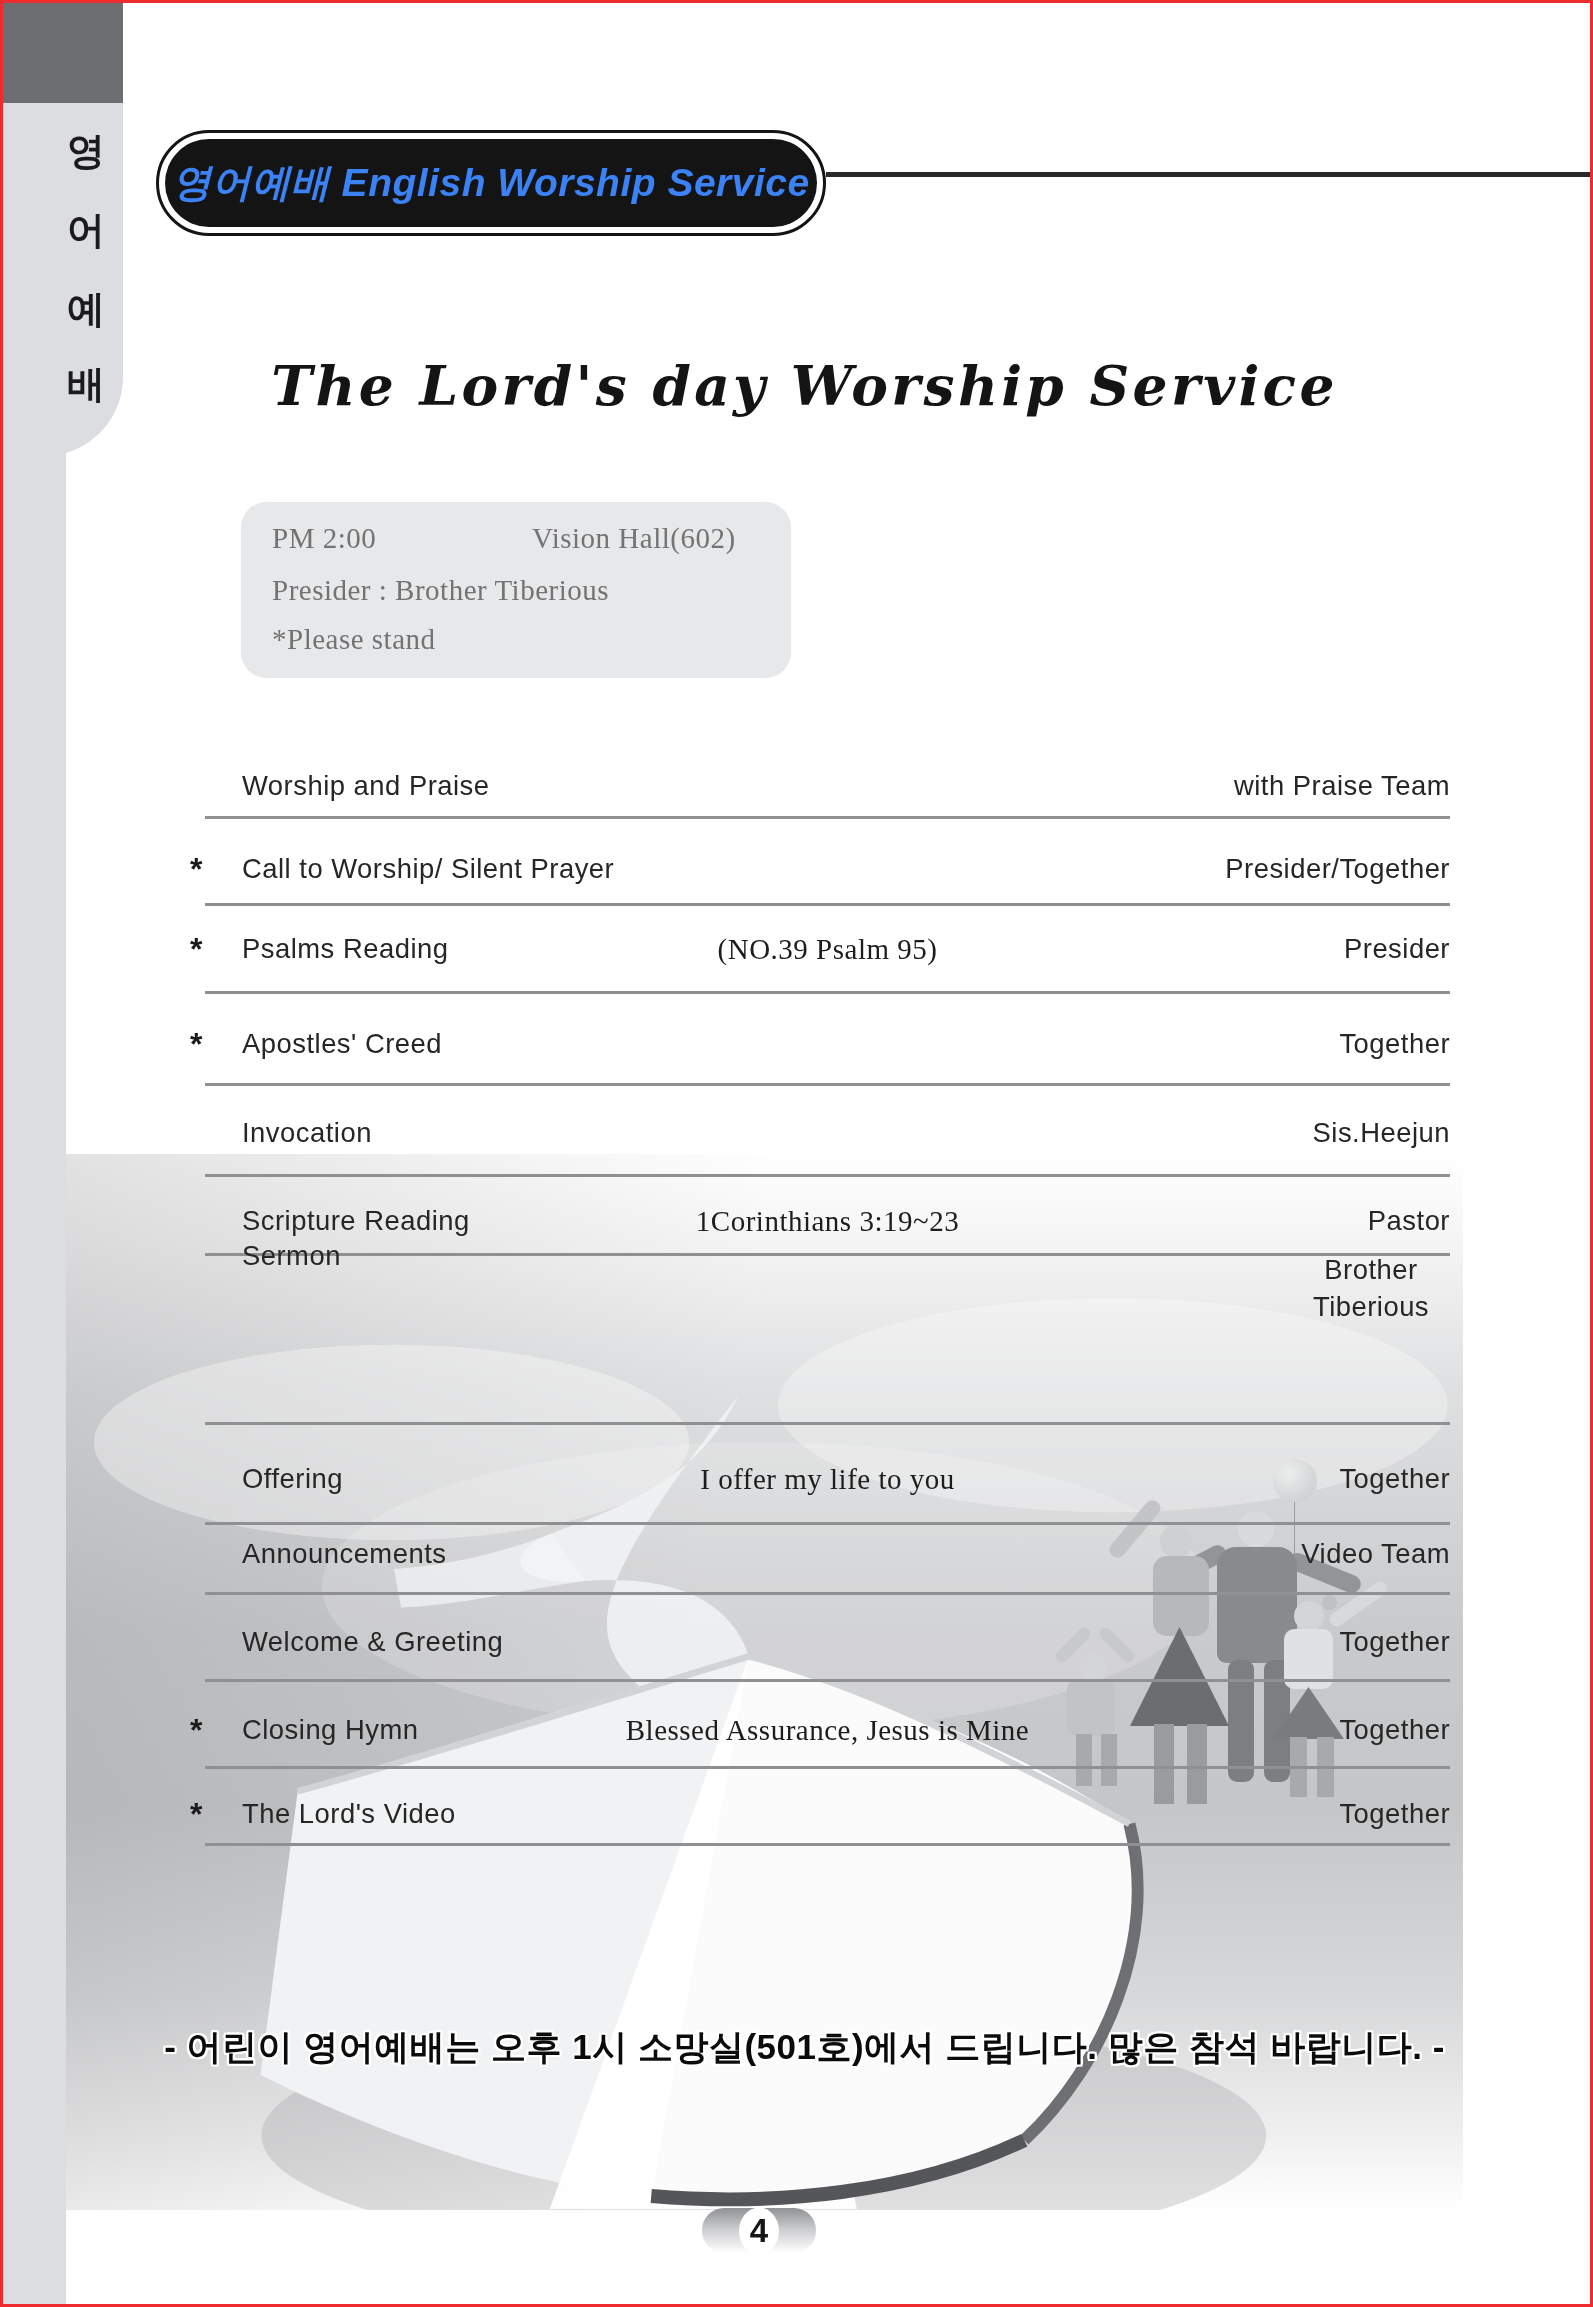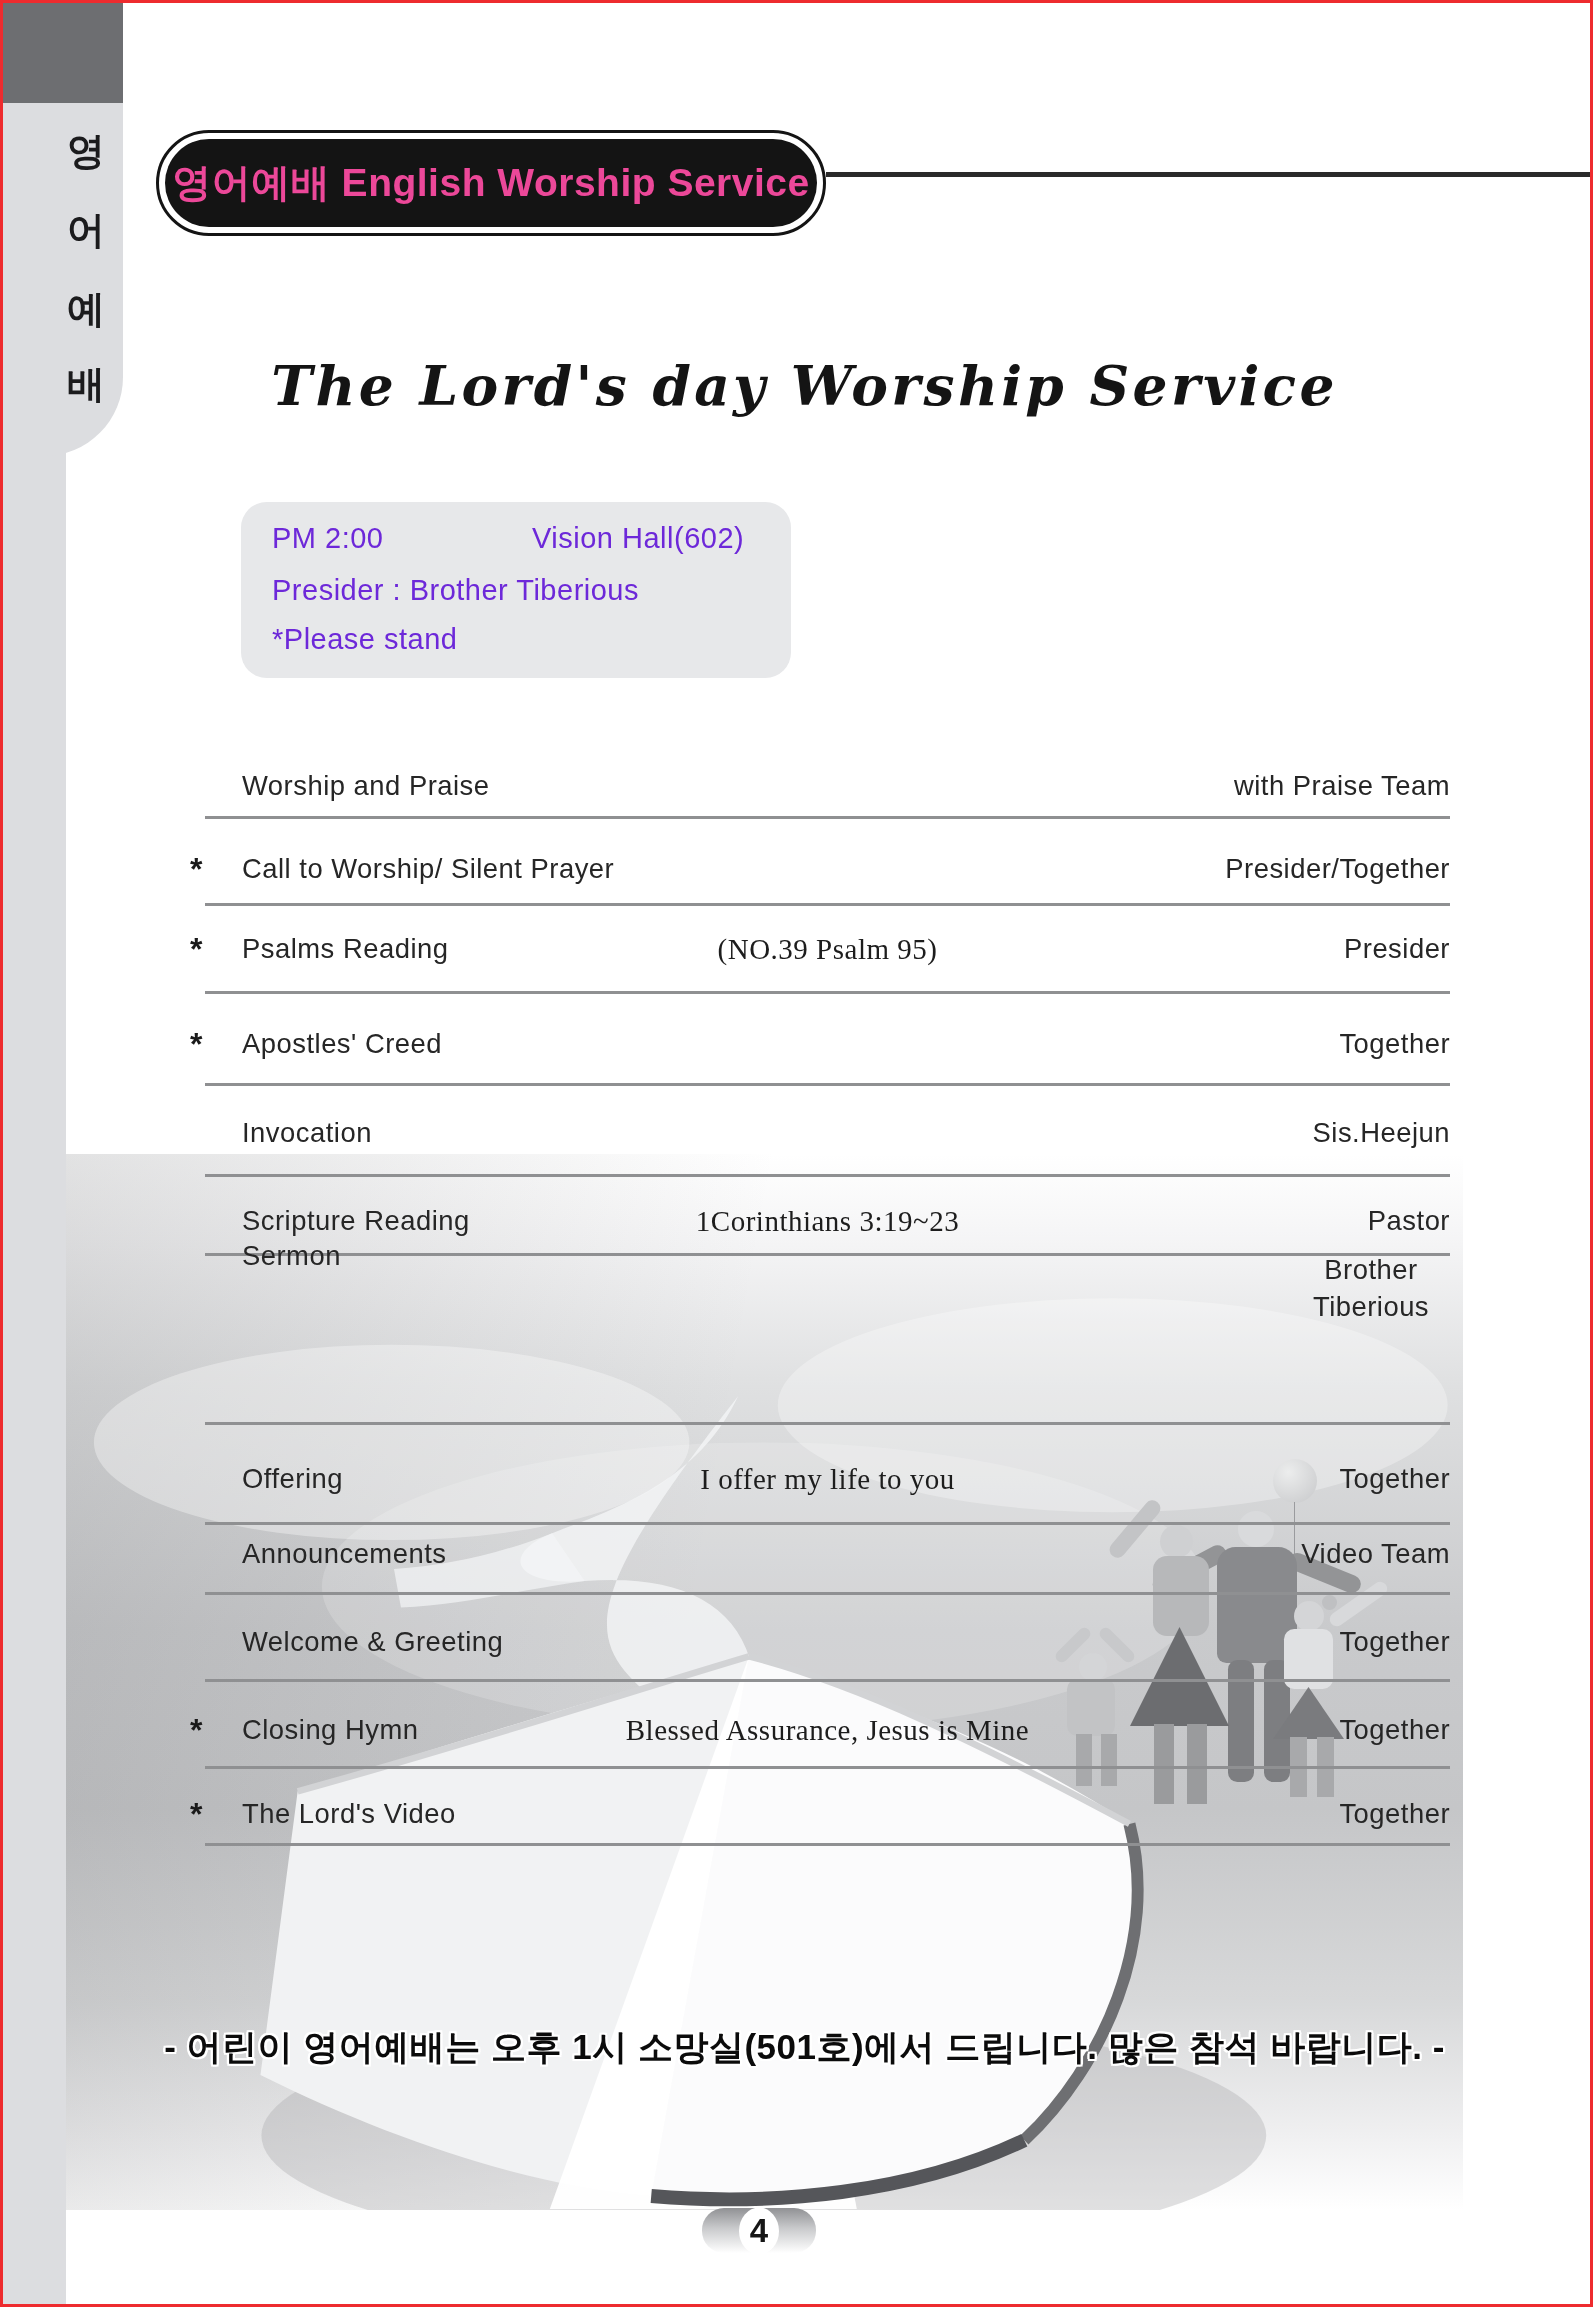--- a/index.html
+++ b/index.html
@@ -14,33 +14,33 @@
 
   
   .sidebar-narrow { position: absolute; left: 0; top: 0; width: 66px; height: 2307px; background: #dcdde0; z-index: 5; }
   .sidebar-wide   { position: absolute; left: 0; top: 0; width: 123px; height: 456px; background: #dcdde0; border-bottom-right-radius: 79px; z-index: 5; }
   .sidebar-dark   { position: absolute; left: 0; top: 0; width: 123px; height: 103px; background: #6d6e71; z-index: 6; }
   .side-char { position: absolute; left: 51px; width: 70px; text-align: center; font-size: 38px; font-weight: bold; color: #1b1b1d; z-index: 7; line-height: 1; }
 
   
   .banner-outer { position: absolute; left: 156px; top: 130px; width: 670px; height: 106px; background: #ffffff; border: 3.3px solid #141414; border-radius: 56px; z-index: 8; }
   .banner-inner { position: absolute; inset: 6px; background: #141414; border-radius: 47px; display: flex; align-items: center; justify-content: center; }
-  .banner-inner span { color: #ec4899; font-size: 39px; font-weight: bold; letter-spacing: 0.5px; white-space: nowrap; }
+  .banner-inner span { color: #3b82f6; font-size: 39px; font-weight: bold; letter-spacing: 0.5px; white-space: nowrap; font-style: italic; }
   .banner-line { position: absolute; left: 826px; top: 172px; width: 764px; height: 4.7px; background: #2a2a2a; z-index: 7; }
 
   
   .script-title {
     position: absolute; left: 158px; top: 353px; width: 1293px; text-align: center;
     font-family: "DejaVu Serif", serif; font-style: italic; font-weight: bold;
     font-size: 55px; letter-spacing: 3.3px; color: #141414; z-index: 3; white-space: nowrap;
   }
 
   
   .infobox { position: absolute; left: 241px; top: 502px; width: 550px; height: 176px; background: #e7e8ea; border-radius: 25.6px; z-index: 3; }
-  .infobox .l { position: absolute; left: 31px; font-size: 29px; color: #6d28d9; letter-spacing: 0.5px; white-space: nowrap; line-height: 31px; }
+  .infobox .l { position: absolute; left: 31px; font-size: 29px; color: #737373; letter-spacing: 0.5px; white-space: nowrap; line-height: 31px; font-family: Liberation Serif, serif; }
   .infobox .l1 { top: 21px; }
   .infobox .hall { position: absolute; left: 260px; top: 0; }
   .infobox .l2 { top: 73px; }
   .infobox .l3 { top: 122px; }
 
   
   .sep { position: absolute; left: 205px; width: 1245px; height: 2.8px; background: #8f9092; z-index: 2; }
   .row { position: absolute; left: 205px; width: 1245px; height: 56px; z-index: 2; font-size: 27.4px; color: #262626; }
   .row .mark   { position: absolute; left: -15px; top: 50%; transform: translateY(-50%); font-size: 32px; font-weight: bold; color: #1a1a1a; }
   .row .item   { position: absolute; left: 37px;  top: 50%; transform: translateY(-50%); letter-spacing: 0.5px; white-space: nowrap; }

